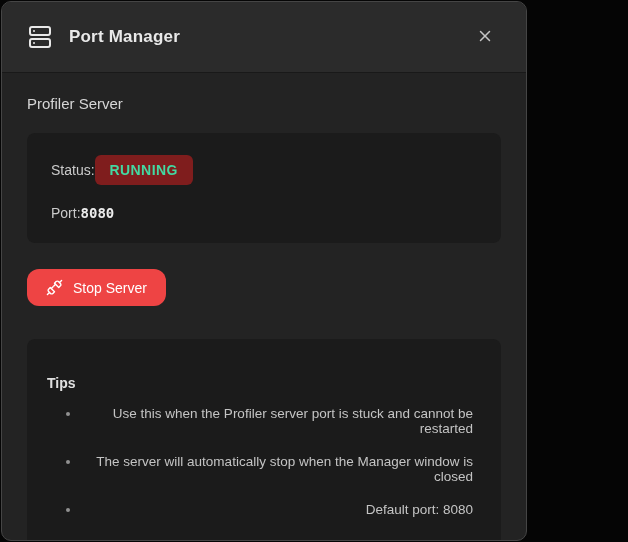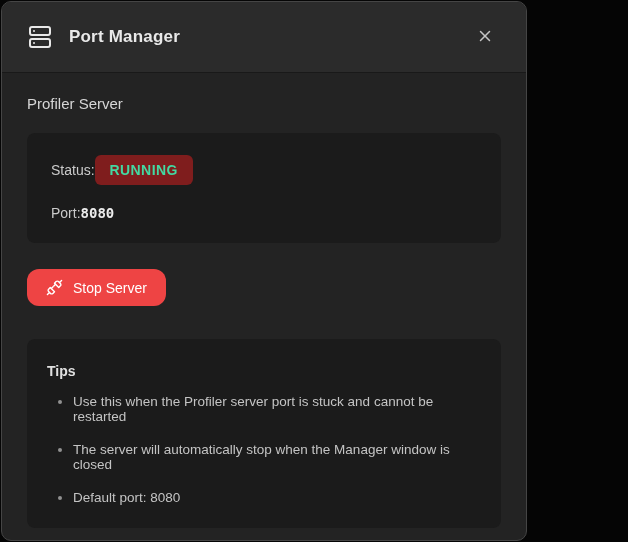--- a/index.html
+++ b/index.html
@@ -116,29 +116,30 @@
     font-size: 14px;
     font-weight: 400;
     font-family: inherit;
     cursor: pointer;
   }
   .stop-btn svg { display: block; }
   .tips-panel {
     padding: 20px 20px 23px;
   }
   .tips-title {
-    margin: 4px 0 15px;
+    margin: 16px 0 15px;
     font-size: 14px;
     font-weight: 700;
     color: #e0e0e0;
   }
   .tips-list {
-    margin: 0;
+    margin: 8px;
     padding: 0 0 0 26px;
     list-style: disc;
+    text-align: right;
   }
   .tips-list li {
     font-size: 13.5px;
     color: #c4c4c4;
     margin-bottom: 18px;
   }
   .tips-list li::marker { color: #919191; }
   .tips-list li:last-child { margin-bottom: 0; }
 </style>
 </head>

